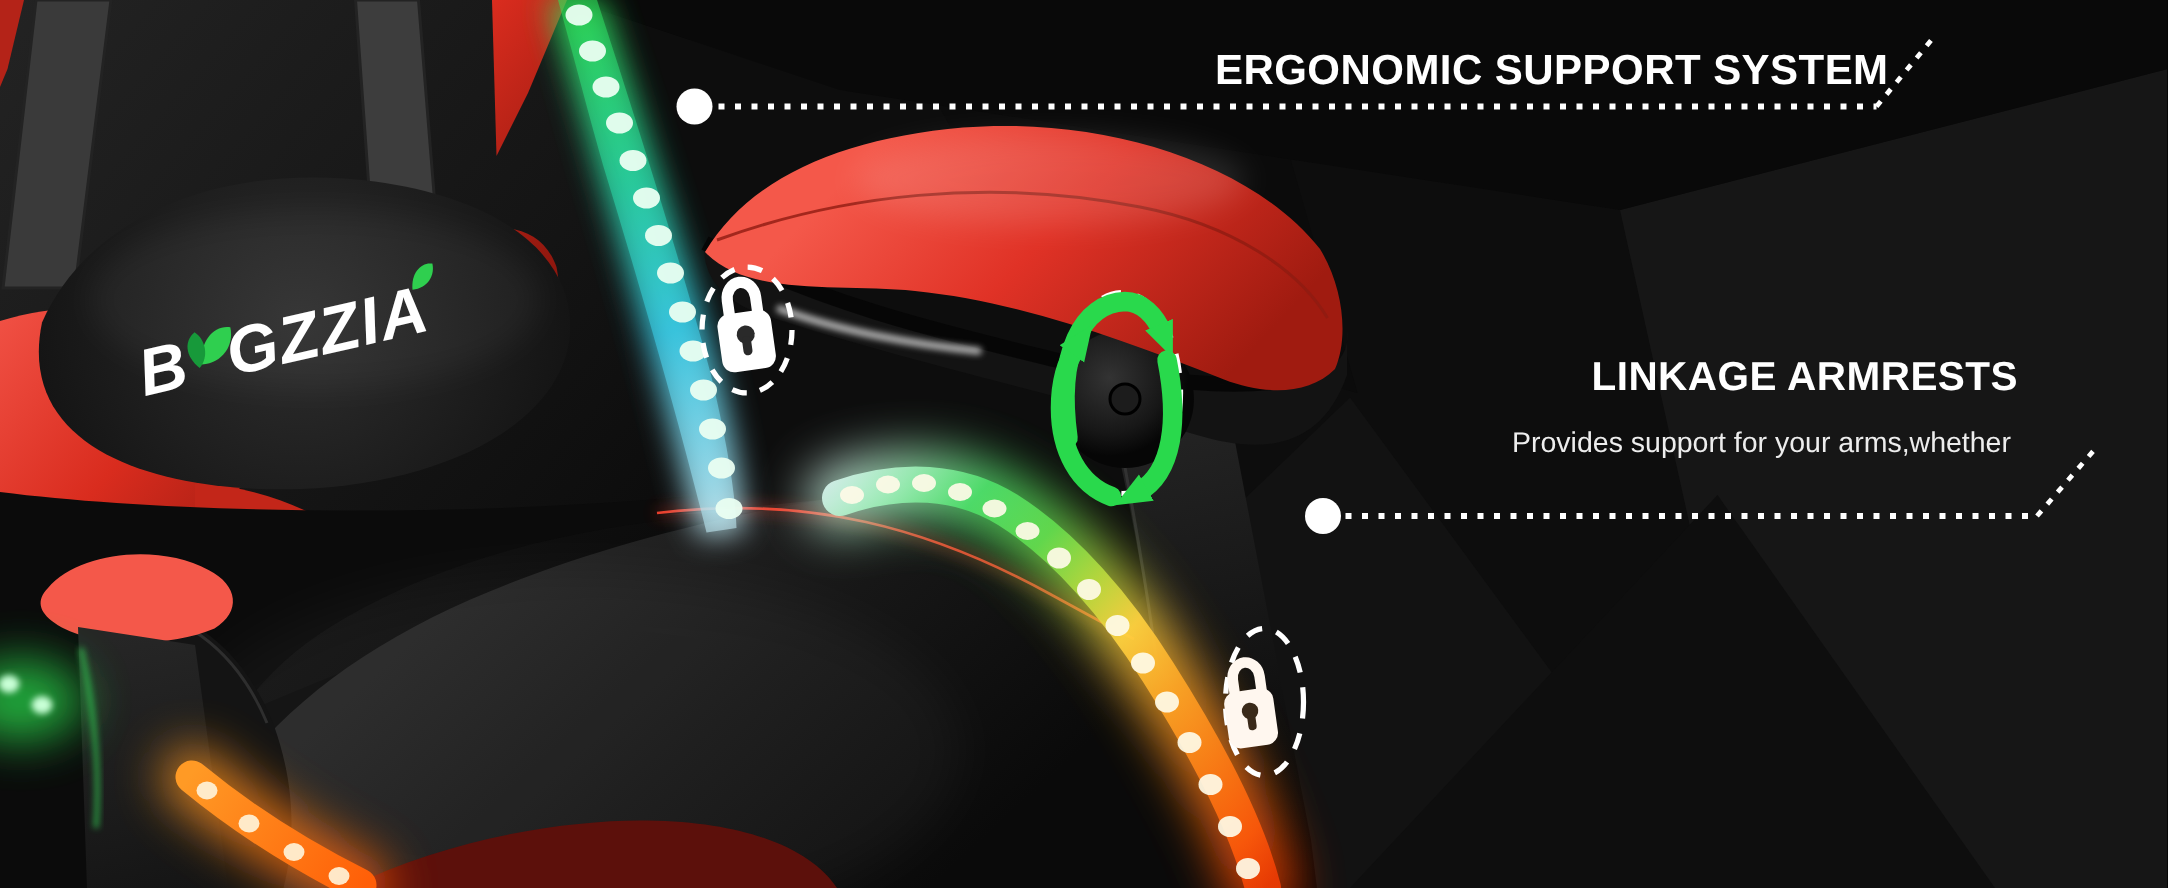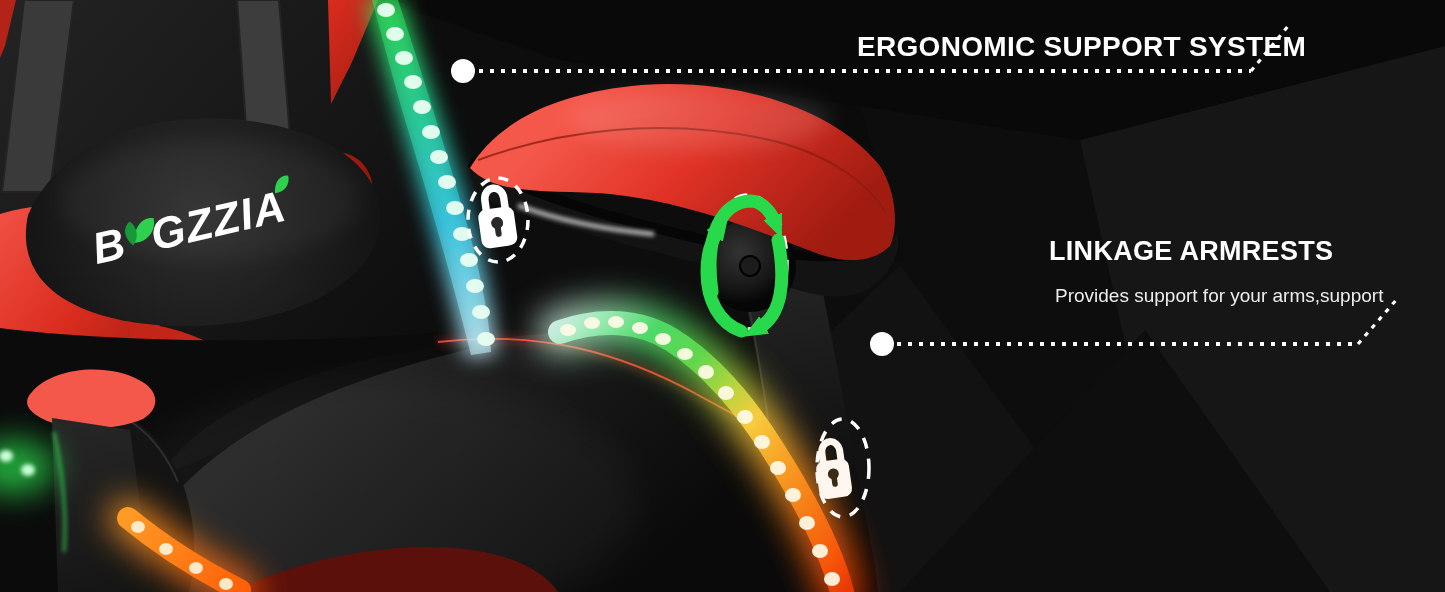--- a/index.html
+++ b/index.html
@@ -1,23 +1,23 @@
 <!DOCTYPE html>
 <html><head>
 <meta charset="utf-8">
 <style>
   html,body{margin:0;padding:0;background:#000;}
   .stage{
     position:relative;width:1445px;height:592px;overflow:hidden;
     background:#0d0d0d;font-family:"Liberation Sans",sans-serif;
   }
   .stage svg{position:absolute;left:0;top:0;}
-  .overlay{position:absolute;color:#fff;white-space:nowrap;margin-left:47px;}
+  .overlay{position:absolute;color:#fff;white-space:nowrap;}
   .title-1{left:810px;top:31px;font-size:28px;font-weight:bold;letter-spacing:.3px;}
-  .title-2{left:1002px;top:236px;font-size:27px;font-weight:bold;letter-spacing:.3px;}
+  .title-2{left:1061px;top:236px;font-size:27px;font-weight:bold;letter-spacing:.3px;}
   .desc{left:1008px;top:283px;font-size:19px;line-height:26px;color:#ededed;font-weight:normal;}
   .desc span{display:block;}
 </style>
 </head>
 <body>
 
 <div class="stage">
 
 <svg width="1445" height="592" viewBox="0 0 1445 592">
   <defs>
@@ -276,16 +276,16 @@
     <line x1="897" y1="344" x2="1358" y2="344" stroke="#ffffff" stroke-width="4" stroke-dasharray="4 7"></line>
     <line x1="1358" y1="344" x2="1397" y2="299" stroke="#ffffff" stroke-width="3.2" stroke-dasharray="4.5 6"></line>
   </g>
 </svg>
 
 <div class="overlay title-1">ERGONOMIC SUPPORT SYSTEM</div>
 
 <div class="overlay title-2">LINKAGE ARMRESTS</div>
 
 <div class="overlay desc">
-  <span>Provides support for your arms,support</span>
+  <span>Provides support for your arms,whether</span>
 </div>
 
 </div>
 
 </body></html>

